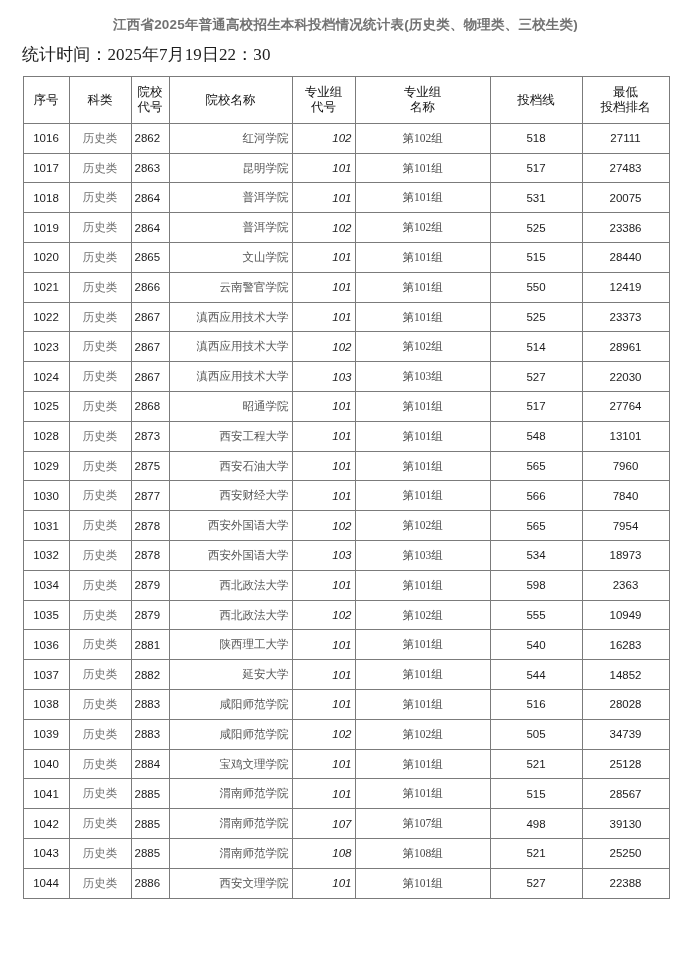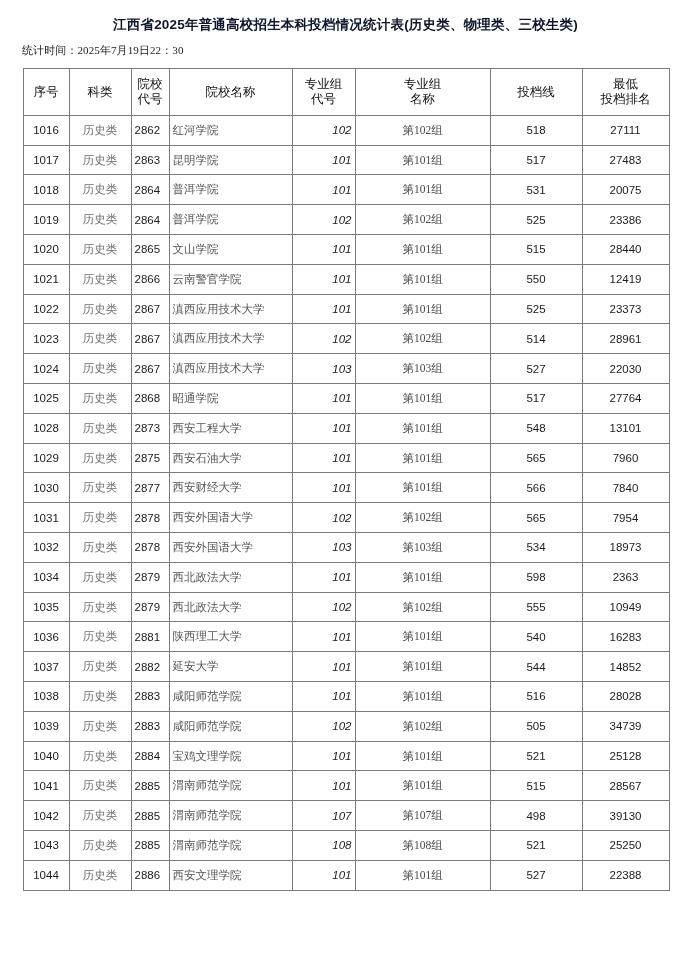--- a/index.html
+++ b/index.html
@@ -18,29 +18,29 @@
     position: relative;
     width: 691px;
     height: 977px;
     box-sizing: border-box;
   }
   .doc-title {
     text-align: center;
     font-family: "Liberation Sans", "DejaVu Sans", sans-serif;
     font-size: 13.5px;
     font-weight: bold;
-    color: #0f172a;
+    color: #737373;
     letter-spacing: 0.2px;
     padding-top: 17px;
     line-height: 1.25;
   }
   .stat-time {
     margin: 9px 8px 6px 22px;
     font-family: "Liberation Serif", "DejaVu Serif", serif;
-    font-size: 11px;
+    font-size: 17px;
     color: #1d1d1d;
     letter-spacing: 0.1px;
   }
   .table-wrap {
     margin: 10px auto;
     width: 646px;
   }
   table.report {
     border-collapse: collapse;
     width: 646px;
@@ -88,21 +88,21 @@
     color: #6f6f6f;
   }
   td.code {
     text-align: left;
     padding-right: 1px;
     font-family: "Liberation Sans", "DejaVu Sans", sans-serif;
     font-size: 11.5px;
     color: #1c1c1c;
   }
   td.school {
-    text-align: left;
+    text-align: right;
     padding-left: 3px;
     font-family: "Liberation Serif", "DejaVu Serif", serif;
     font-size: 11.5px;
     color: #555555;
   }
   td.gcode {
     text-align: right;
     font-family: "Liberation Sans", "DejaVu Sans", sans-serif;
     font-size: 11.5px;
     color: #1c1c1c;

